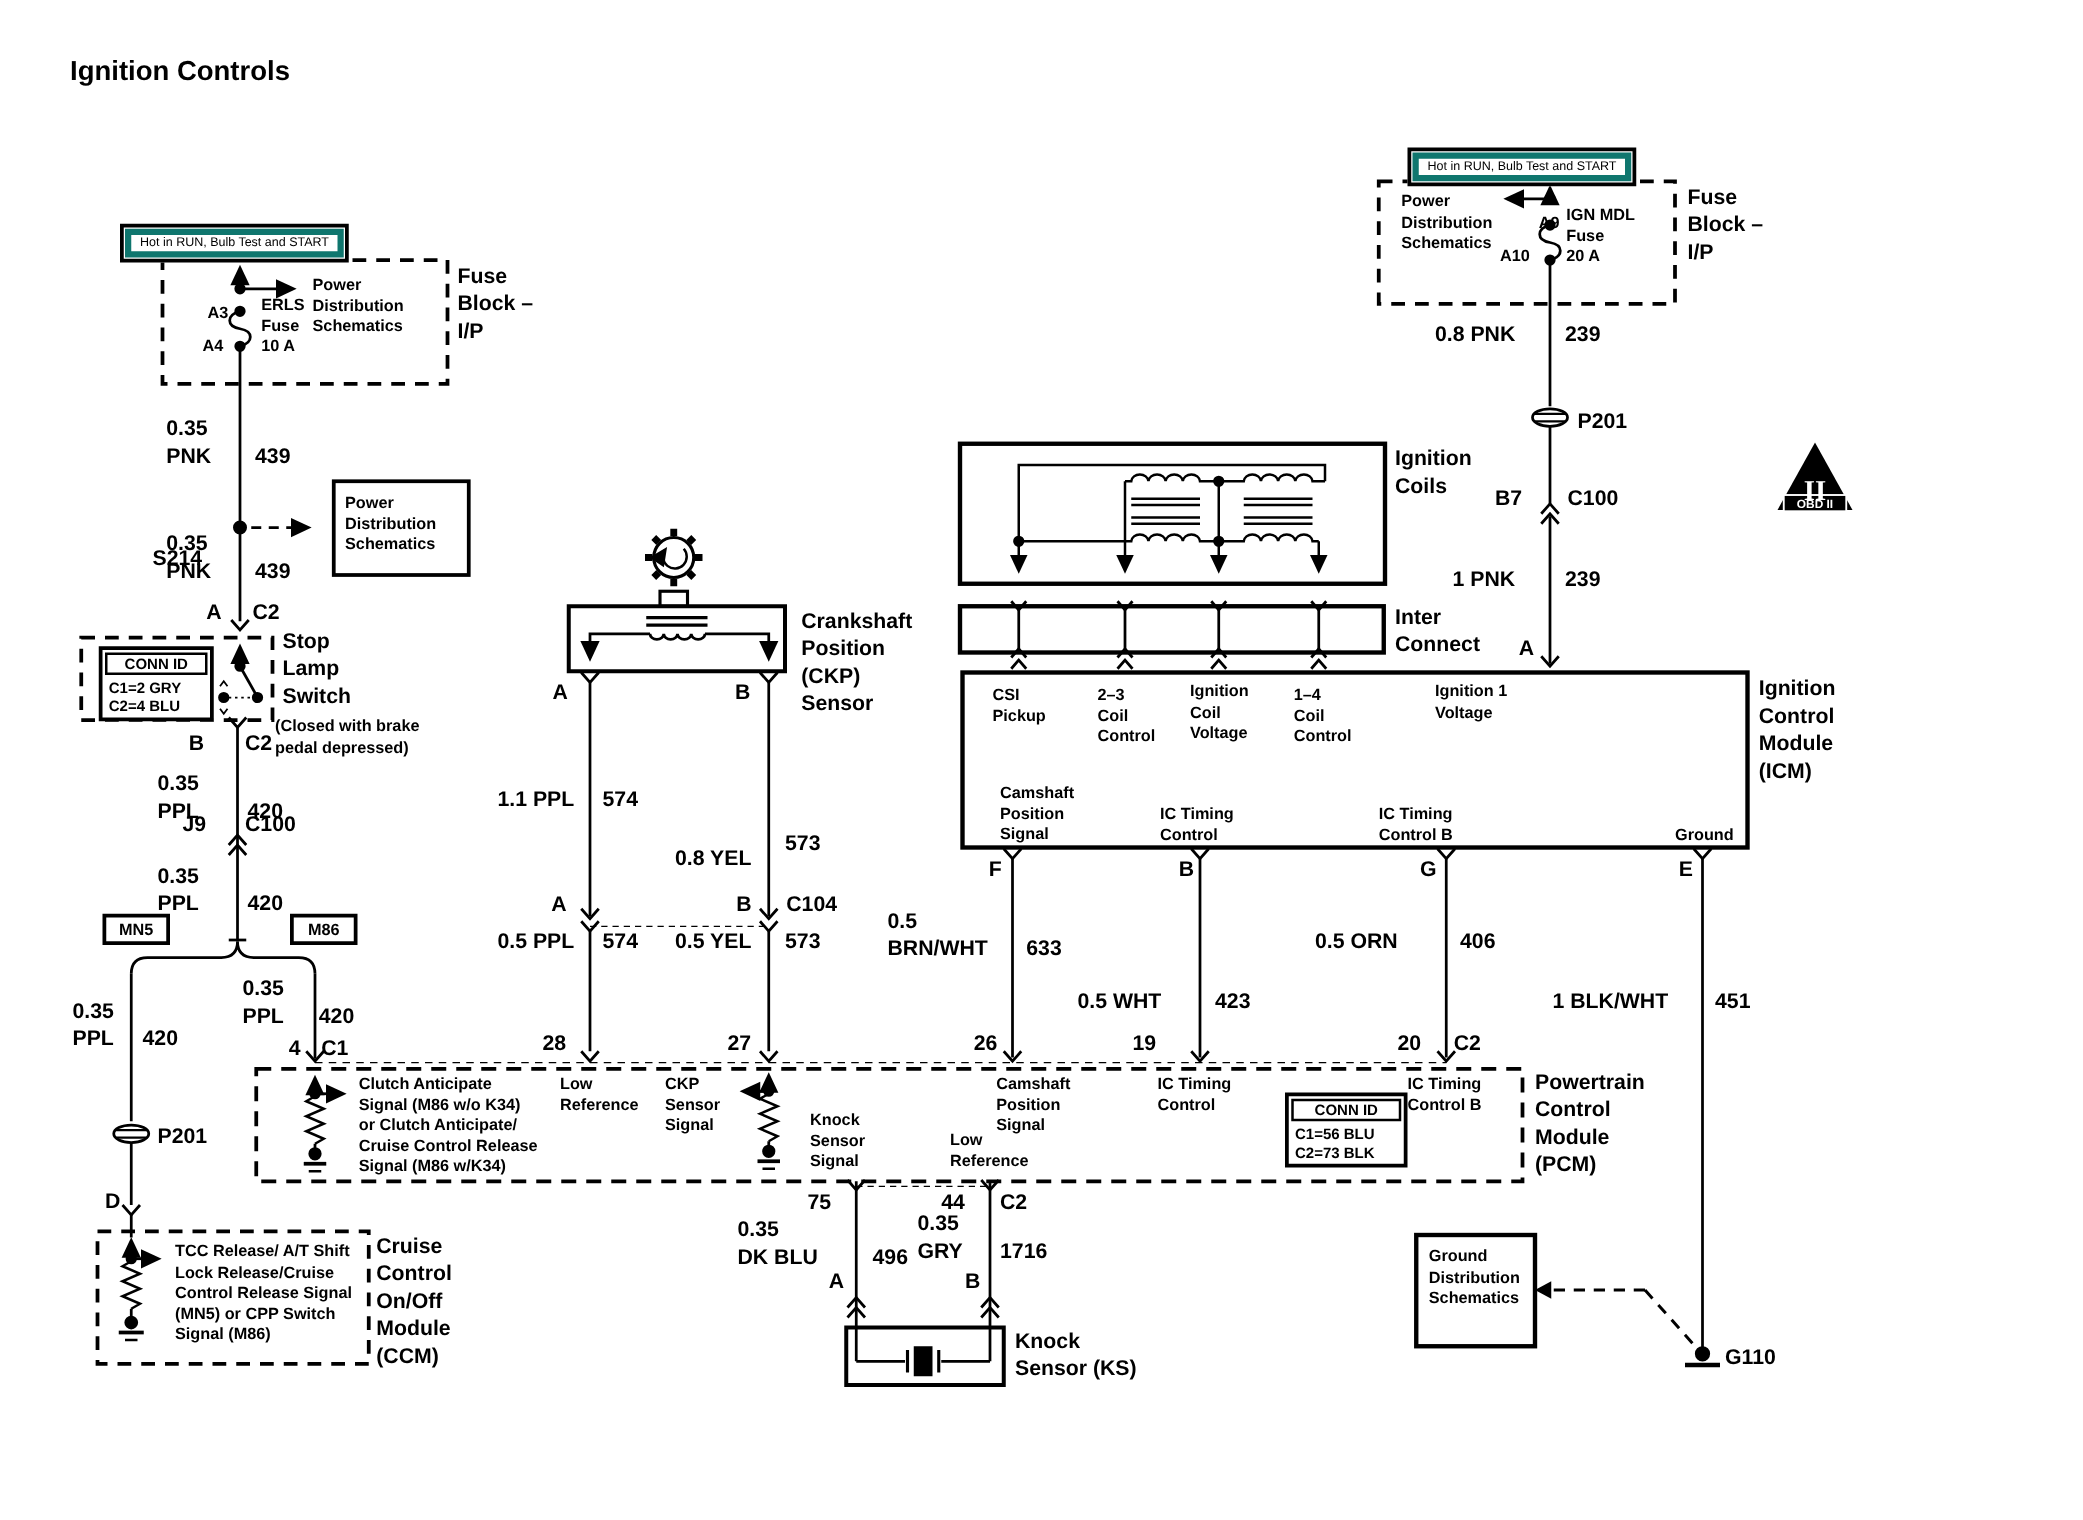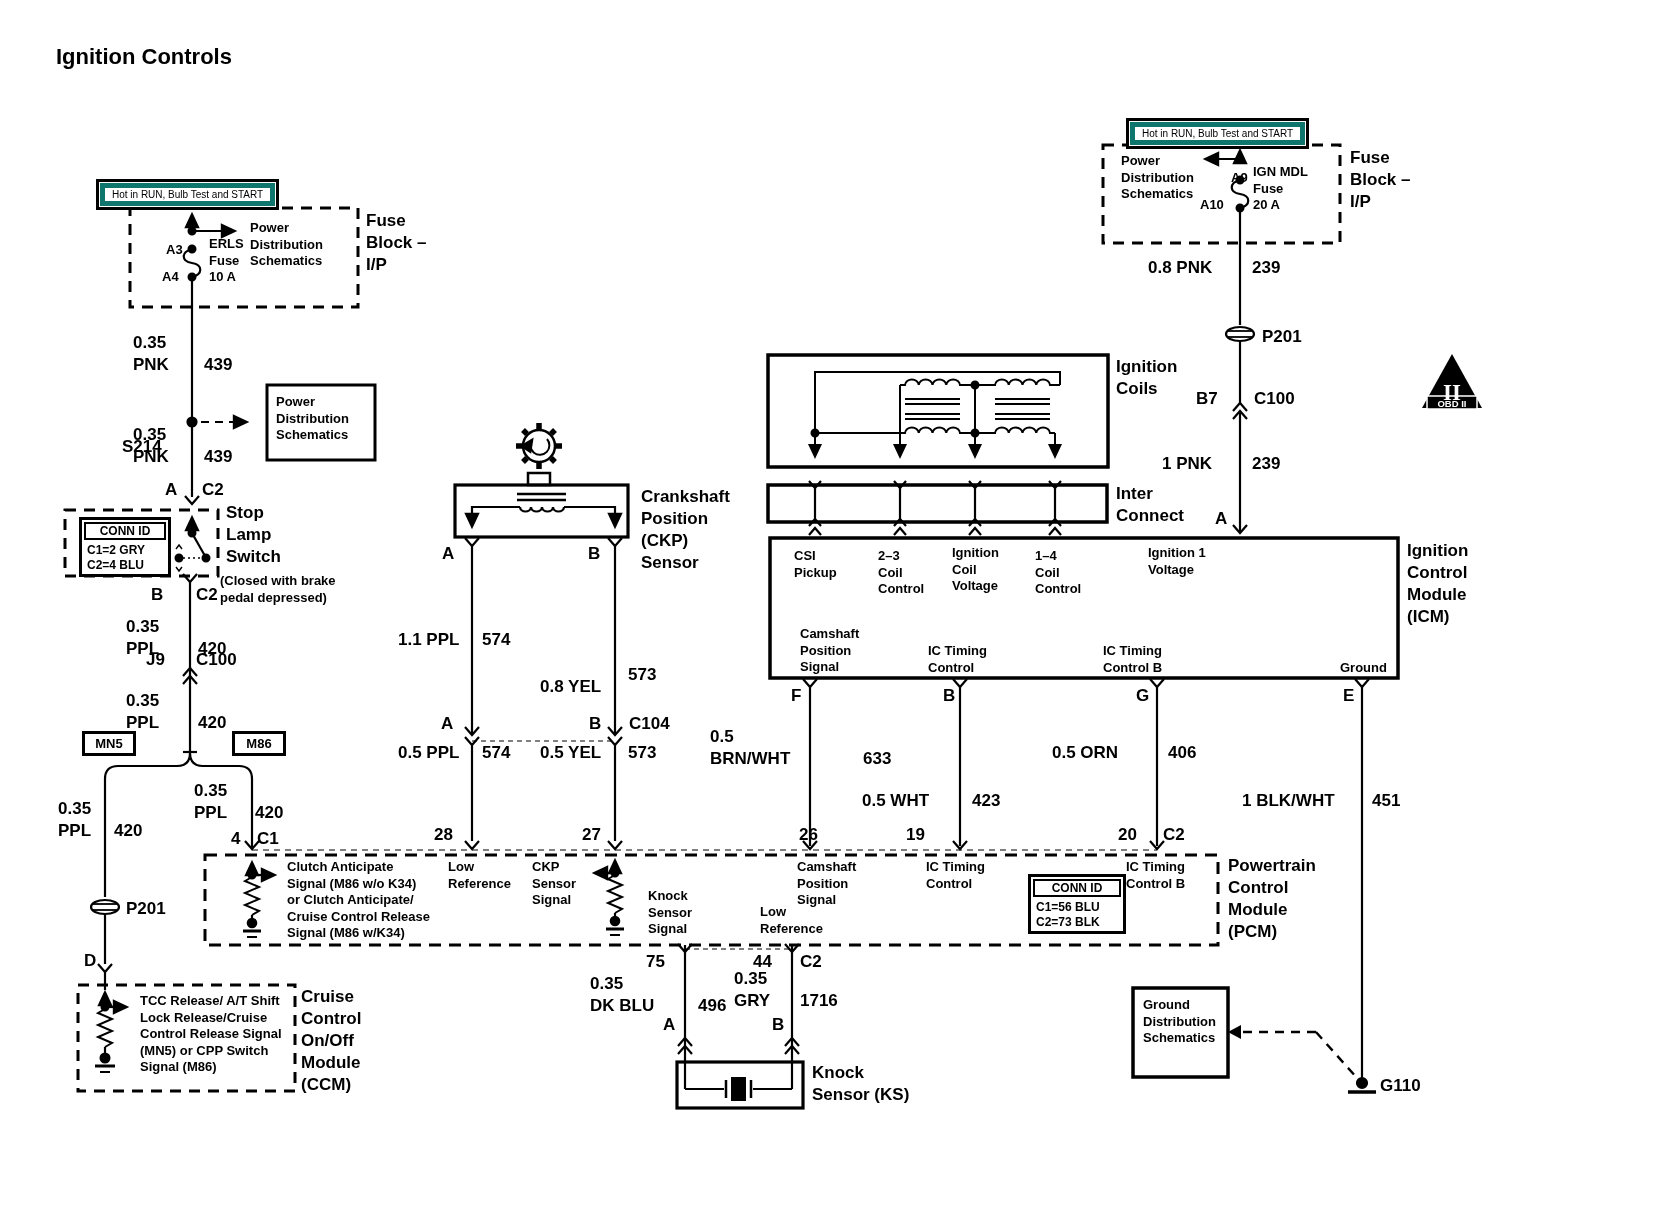--- a/index.html
+++ b/index.html
@@ -172,28 +172,28 @@
       <div class="lbl lg" style="left: 1254px; top: 388px;">C100</div>
       <div class="lbl lg" style="left: 1162px; top: 453px;">1 PNK</div>
       <div class="lbl lg" style="left: 1252px; top: 453px;">239</div>
       <div class="lbl lg" style="left: 1215px; top: 508px;">A</div>
       <div class="lbl lg" style="left: 791px; top: 685px;">F</div>
       <div class="lbl lg" style="left: 943px; top: 685px;">B</div>
       <div class="lbl lg" style="left: 1136px; top: 685px;">G</div>
       <div class="lbl lg" style="left: 1343px; top: 685px;">E</div>
       <div class="lbl lg" style="left: 710px; top: 726px;">0.5
 BRN/WHT</div>
-      <div class="lbl lg" style="left: 863px; top: 748px; text-align: right;">633</div>
+      <div class="lbl lg" style="left: 821px; top: 748px; text-align: right;">633</div>
       <div class="lbl lg" style="left: 862px; top: 790px;">0.5 WHT</div>
       <div class="lbl lg" style="left: 972px; top: 790px;">423</div>
       <div class="lbl lg" style="left: 1052px; top: 742px;">0.5 ORN</div>
       <div class="lbl lg" style="left: 1168px; top: 742px;">406</div>
       <div class="lbl lg" style="left: 1242px; top: 790px;">1 BLK/WHT</div>
       <div class="lbl lg" style="left: 1372px; top: 790px;">451</div>
-      <div class="lbl lg" style="left: 779px; top: 824px; margin-left: 20px;">26</div>
+      <div class="lbl lg" style="left: 779px; top: 824px;">26</div>
       <div class="lbl lg" style="left: 906px; top: 824px;">19</div>
       <div class="lbl lg" style="left: 1118px; top: 824px;">20</div>
       <div class="lbl lg" style="left: 1163px; top: 824px;">C2</div>
       <div class="lbl sm" style="left: 287px; top: 859px;">Clutch Anticipate
 Signal (M86 w/o K34)
 or Clutch Anticipate/
 Cruise Control Release
 Signal (M86 w/K34)</div>
       <div class="lbl sm" style="left: 448px; top: 859px;">Low
 Reference</div>

